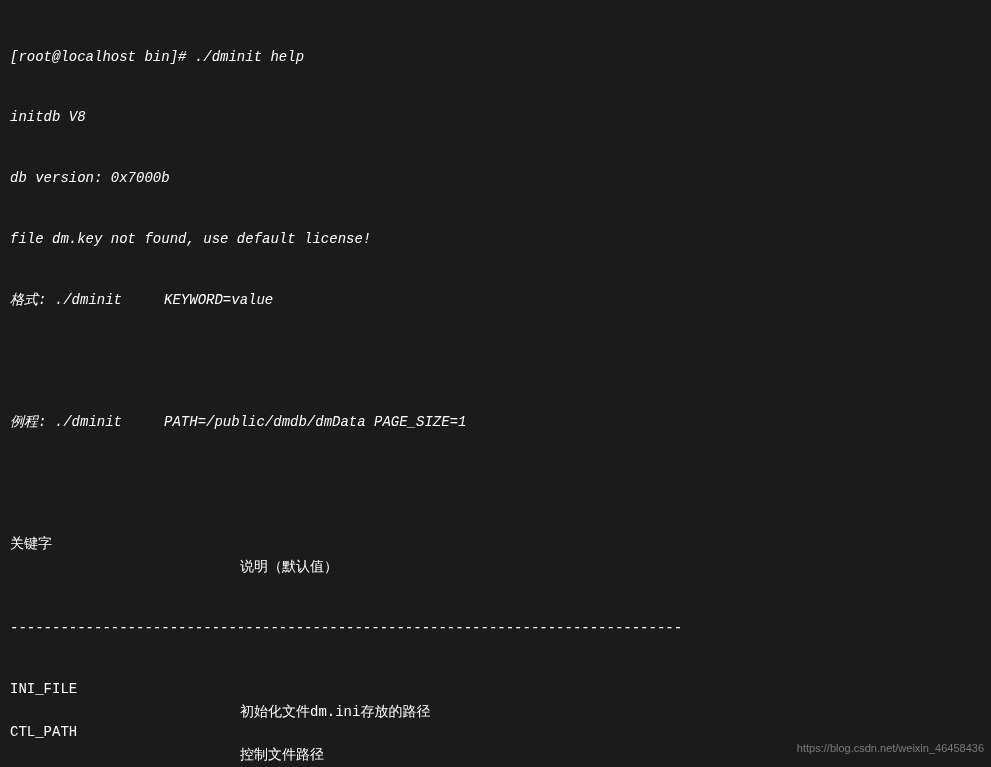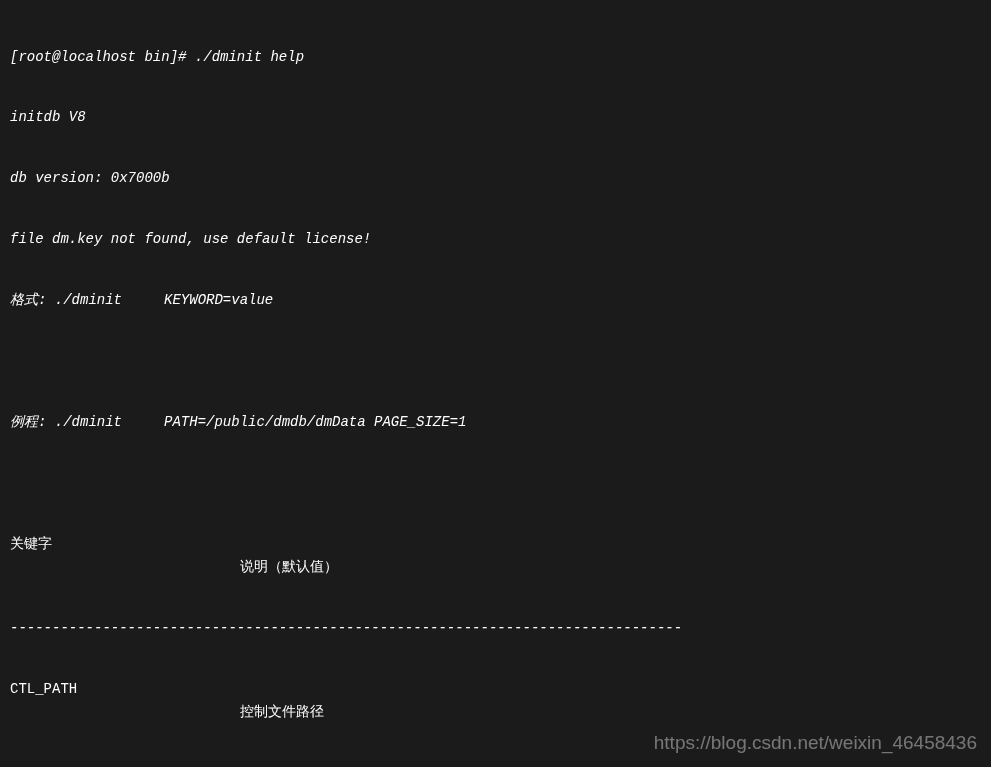--- a/index.html
+++ b/index.html
@@ -33,39 +33,39 @@
       display: inline-block;
       width: 230px;
     }
     .desc {
       display: inline-block;
       margin-top: 23px;
     }
     .watermark {
       position: absolute;
       bottom: 10px;
-      right: 14px;
+      right: 7px;
       color: rgba(255,255,255,0.4);
-      font-size: 19px;
+      font-size: 11px;
       font-family: Arial, sans-serif;
     }
   </style>
 </head>
 <body>
 
 <div class="terminal">
   <span class="line">[root@localhost bin]# ./dminit help</span>
   <span class="line">initdb V8</span>
   <span class="line">db version: 0x7000b</span>
   <span class="line">file dm.key not found, use default license!</span>
   <span class="line">格式: ./dminit     KEYWORD=value</span>
   <span class="line">&nbsp;</span>
   <span class="line">例程: ./dminit     PATH=/public/dmdb/dmData PAGE_SIZE=1</span>
   <span class="line">&nbsp;</span>
   <div class="row">
     <span class="kw">关键字</span>
     <span class="desc">说明（默认值）</span>
   </div>
   <span class="line">--------------------------------------------------------------------------------</span>
-  <div id="params-list"><div class="row"><span class="kw">CTL_PATH</span><span class="desc">控制文件路径</span></div></div>
+  <div id="params-list"><div class="row"><span class="kw">INI_FILE</span><span class="desc">初始化文件dm.ini存放的路径</span></div><div class="row"><span class="kw">CTL_PATH</span><span class="desc">控制文件路径</span></div></div>
 </div>
 
 <div class="watermark">https://blog.csdn.net/weixin_46458436</div>
 
 </body></html>

